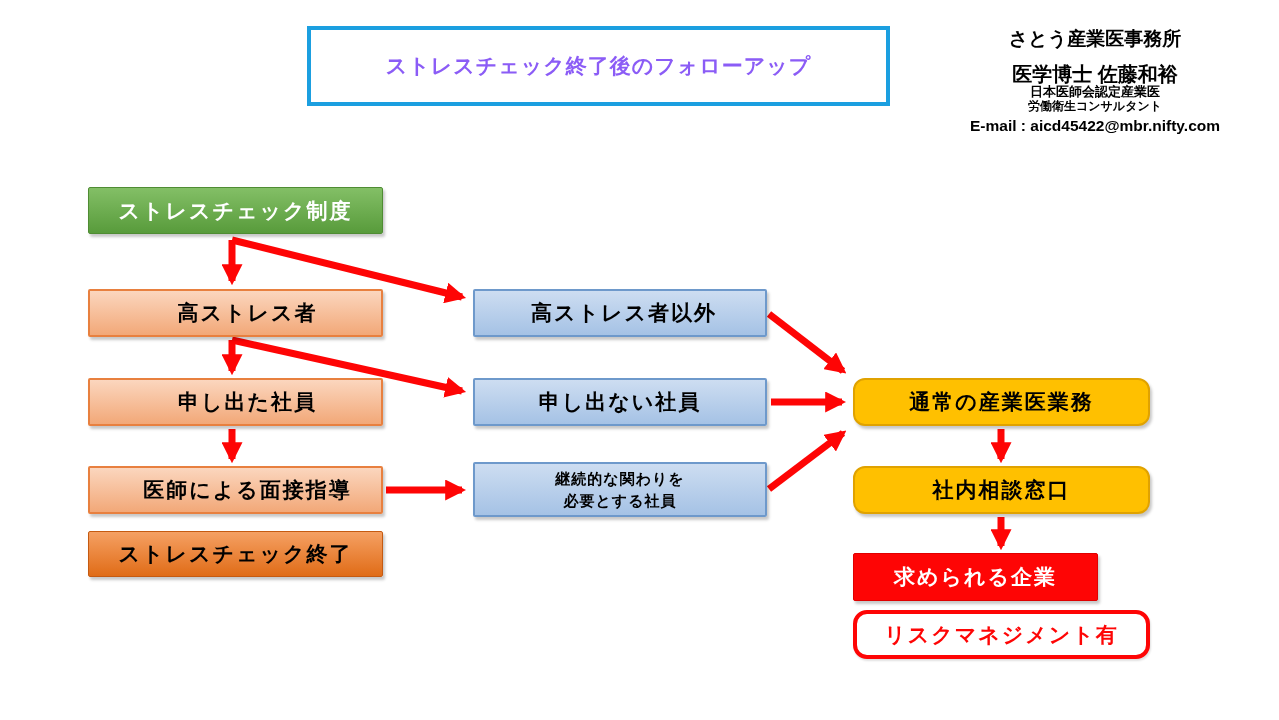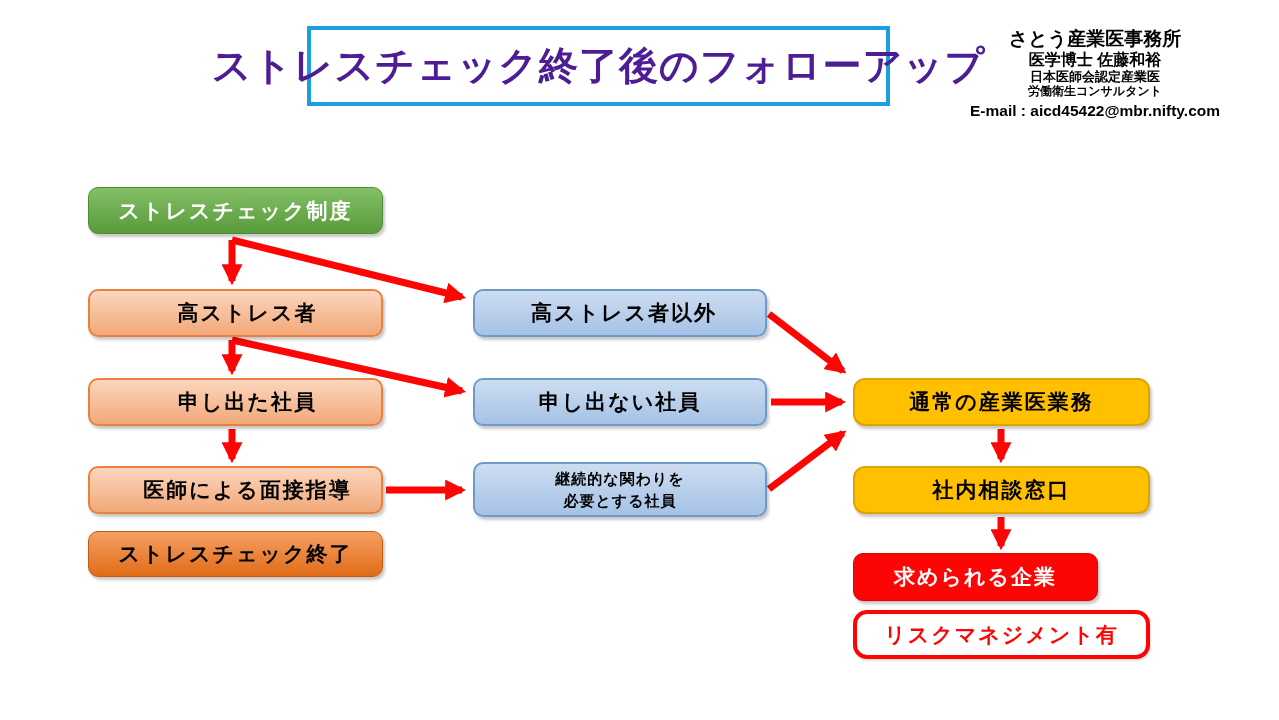--- a/index.html
+++ b/index.html
@@ -7,34 +7,34 @@
     position:relative;width:1279px;height:720px;background:#ffffff;
     font-family:"Liberation Sans","DejaVu Sans",sans-serif;overflow:hidden;
   }
   
   .title-box{
     position:absolute;left:307px;top:26px;width:583px;height:80px;
     border:4px solid #1b9fe0;box-sizing:border-box;background:#fff;
     display:flex;align-items:center;justify-content:center;
   }
   .title-box span{
-    color:#4c1d95;font-size:39px;font-weight:bold;letter-spacing:1px;white-space:nowrap;
+    color:#8b5cf6;font-size:21px;font-weight:bold;letter-spacing:1px;white-space:nowrap;
   }
   
   .credit{
     position:absolute;left:945px;top:28px;width:300px;text-align:center;color:#000;
   }
   .credit .l1{font-size:19px;font-weight:bold;line-height:22px;}
-  .credit .l2{font-size:16px;font-weight:bold;line-height:19px;}
+  .credit .l2{font-size:20px;font-weight:bold;line-height:19px;margin-top:15px;}
   .credit .l3{font-size:13px;font-weight:bold;line-height:15px;}
   .credit .l4{font-size:12px;font-weight:bold;line-height:14px;}
   .credit .email{font-size:15.5px;font-weight:bold;line-height:20px;margin-top:3px;}
   
   .node{
-    position:absolute;box-sizing:border-box;border-radius:10px;
+    position:absolute;box-sizing:border-box;border-radius:2px;
     display:flex;flex-direction:column;align-items:center;justify-content:center;
     font-size:21px;font-weight:bold;color:#000;letter-spacing:2px;text-align:center;
     box-shadow:2px 3px 3px rgba(0,0,0,0.22);
   }
   .green{
     background:linear-gradient(#83bf66,#589b3b);border:1px solid #4f8c33;color:#fff;
   }
   .peach{
     background:linear-gradient(#fbd6be,#f2a878);border:2px solid #e8803f;padding-left:24px;
   }

